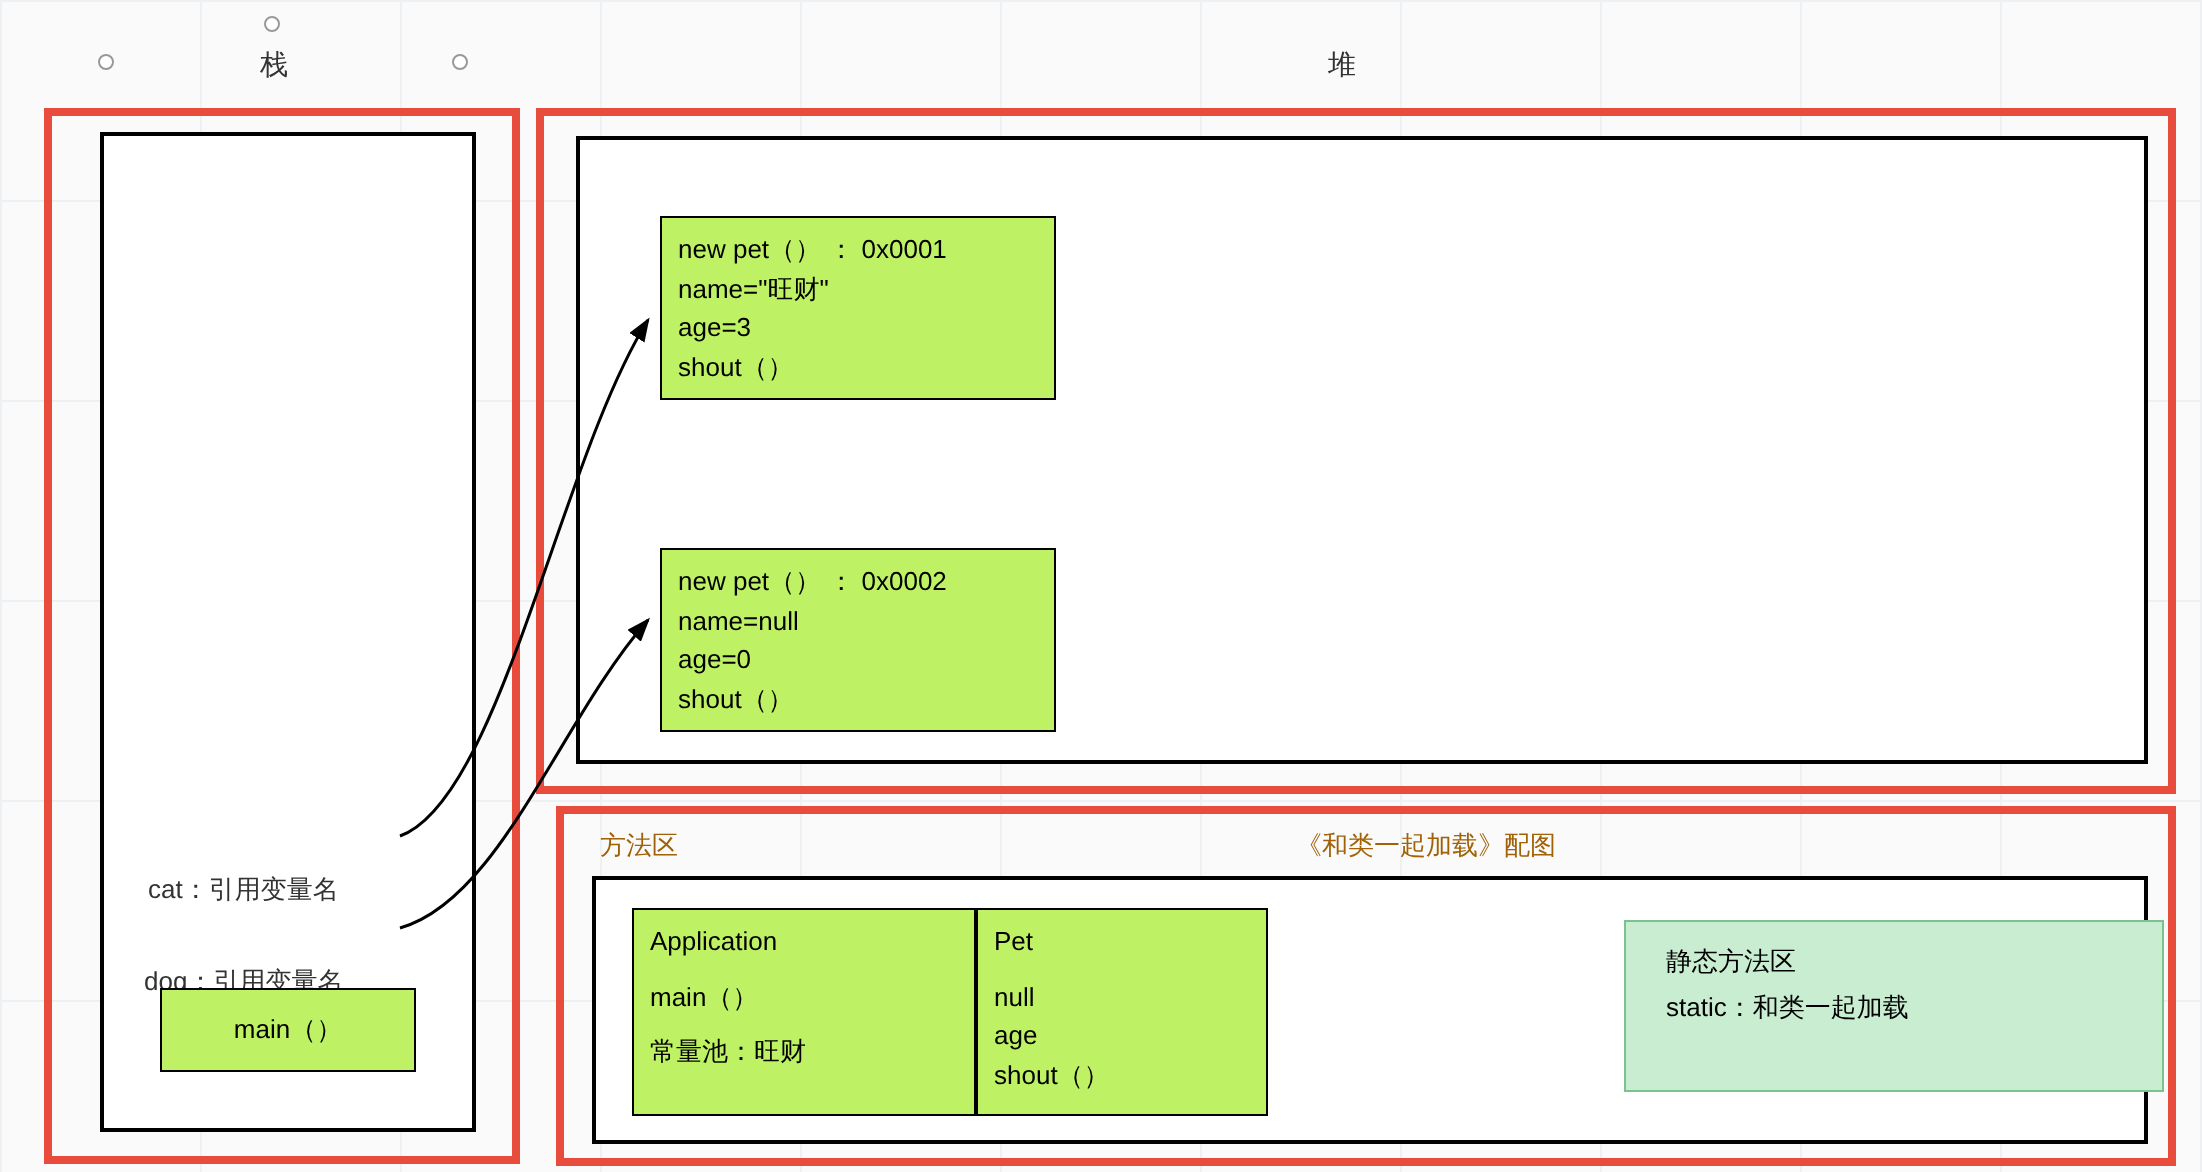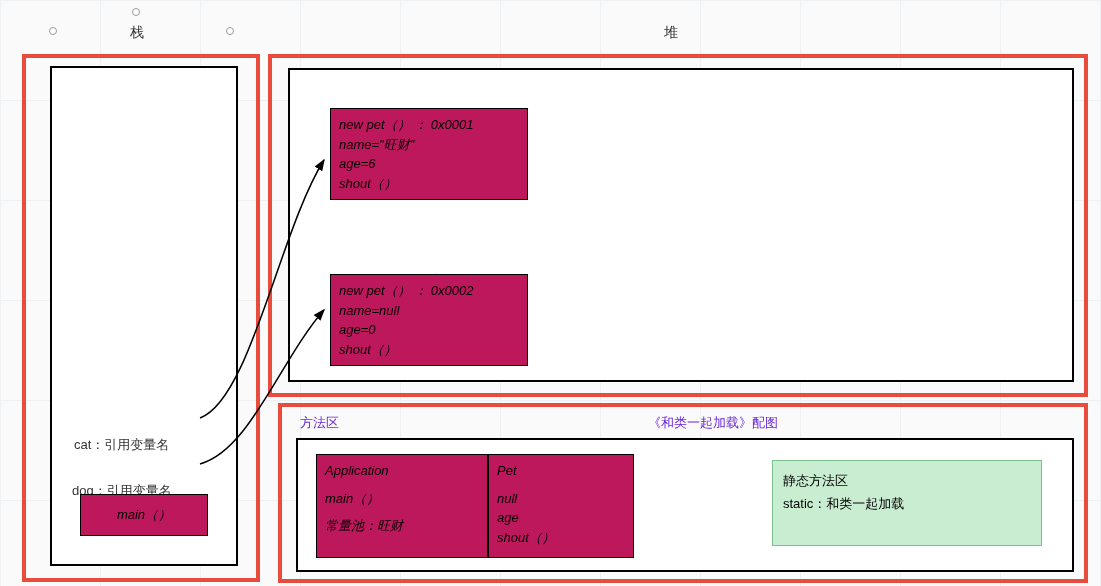--- a/index.html
+++ b/index.html
@@ -27,33 +27,33 @@
   background: rgba(255,255,255,0.0);
 }
 .black-box {
   position: absolute;
   border: 2px solid #000;
   background: #fff;
 }
 .thin-box {
   position: absolute;
   border: 1px solid #000;
-  background: #be185d;
+  background: #bef264;
   padding: 6px 8px;
   line-height: 1.5;
-  font-style: italic;
 }
 .stack-text { position: absolute; color: #333; margin-top: 24px; }
-.method-label { position: absolute; color: #6d28d9; }
+.method-label { position: absolute; color: #a16207; }
 .static-box {
   position: absolute;
   border: 1px solid #7ac28e;
   background: #c9edd1;
-  padding: 8px 10px;
+  padding: 8px 20px;
   line-height: 1.8;
+  margin-left: 40px;
 }
 svg.arrows { position: absolute; top: 0; left: 0; pointer-events: none; }
 </style>
 </head>
 <body>
 
 <div class="circle-handle" style="left:49px; top:27px;"></div>
 <div class="circle-handle" style="left:132px; top:8px;"></div>
 <div class="circle-handle" style="left:226px; top:27px;"></div>
 
@@ -70,21 +70,21 @@
   <span>main（）</span>
 </div>
 
 <div class="red-frame" style="left:268px; top:54px; width:820px; height:343px;"></div>
 
 <div class="black-box" style="left:288px; top:68px; width:786px; height:314px;"></div>
 
 <div class="thin-box" style="left:330px; top:108px; width:198px;">
   <div>new pet（） ： 0x0001</div>
   <div>name="旺财"</div>
-  <div>age=6</div>
+  <div>age=3</div>
   <div>shout（）</div>
 </div>
 
 <div class="thin-box" style="left:330px; top:274px; width:198px;">
   <div>new pet（） ： 0x0002</div>
   <div>name=null</div>
   <div>age=0</div>
   <div>shout（）</div>
 </div>
 

